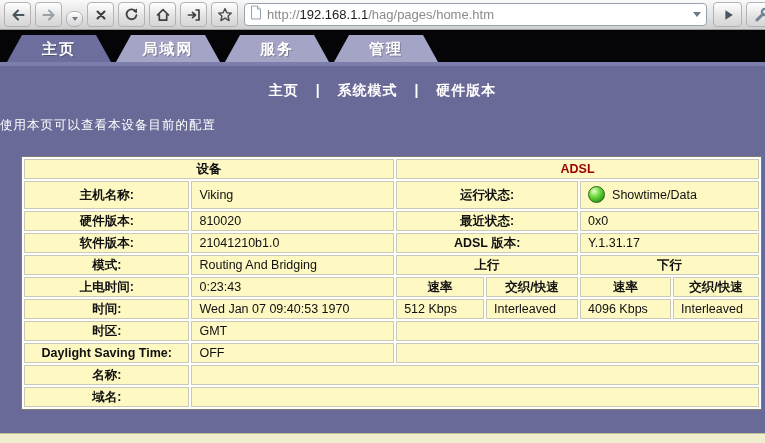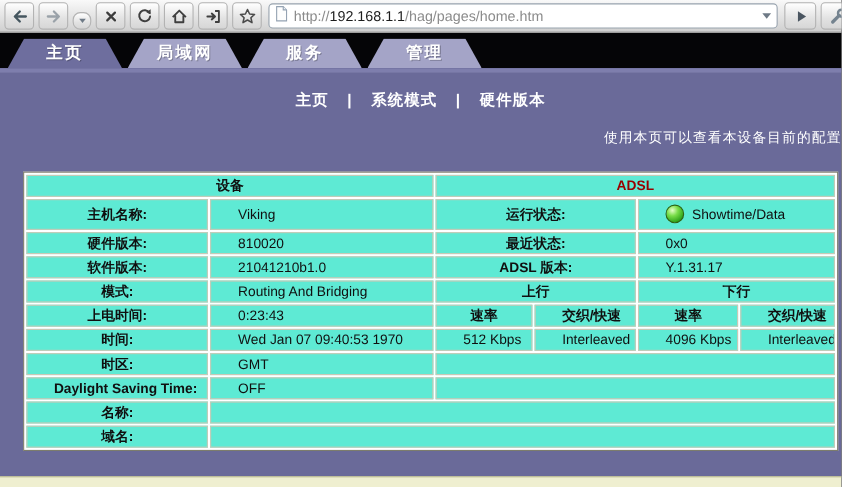--- a/index.html
+++ b/index.html
@@ -49,30 +49,30 @@
   .band{
     height:371px;box-sizing:border-box;background:#6a6a99;
     border-top:4px solid #7e7ead;
   }
   .subnav{
     padding-top:16px;text-align:center;color:#fff;font-weight:bold;
     font-size:14px;letter-spacing:1px;
   }
   .subnav .lnk{cursor:pointer;margin:0 4px;}
   .subnav .sep{margin:0 8px;font-weight:bold;}
-  .desc{margin-top:17px;text-align:right;color:#fff;font-size:12.5px;letter-spacing:1px;}
+  .desc{margin-top:17px;text-align:left;color:#fff;font-size:12.5px;letter-spacing:1px;}
   
   .tblwrap{margin:22px 0 0 21px;}
   table.status{
     width:741px;table-layout:fixed;border-collapse:separate;border-spacing:2px;
     background:#fff;border:1px solid #7c7c6c;
   }
   table.status td{
     height:16px;line-height:16px;font-size:12.5px;color:#101010;
-    padding:1px 24px;border:1px solid #c9c9b6;background:#5eead4;
+    padding:1px 7px;border:1px solid #c9c9b6;background:#fef9c3;
     overflow:hidden;white-space:nowrap;box-sizing:content-box;margin-left:32px;
   }
   td.lbl{text-align:center;font-weight:bold;font-size:12px;}
   td.hdr{background:#cccc99;text-align:center;font-weight:bold;font-size:13px;font-style:normal;}
   td.hdr.adsl{color:#990000;}
   td.dark{background:#e9e9c4;}
   tr.tall td{height:24px;line-height:24px;}
   .ball{
     display:inline-block;vertical-align:middle;width:15px;height:15px;margin:-2px 7px 0 0;
     border-radius:50%;border:1px solid #2f6413;

